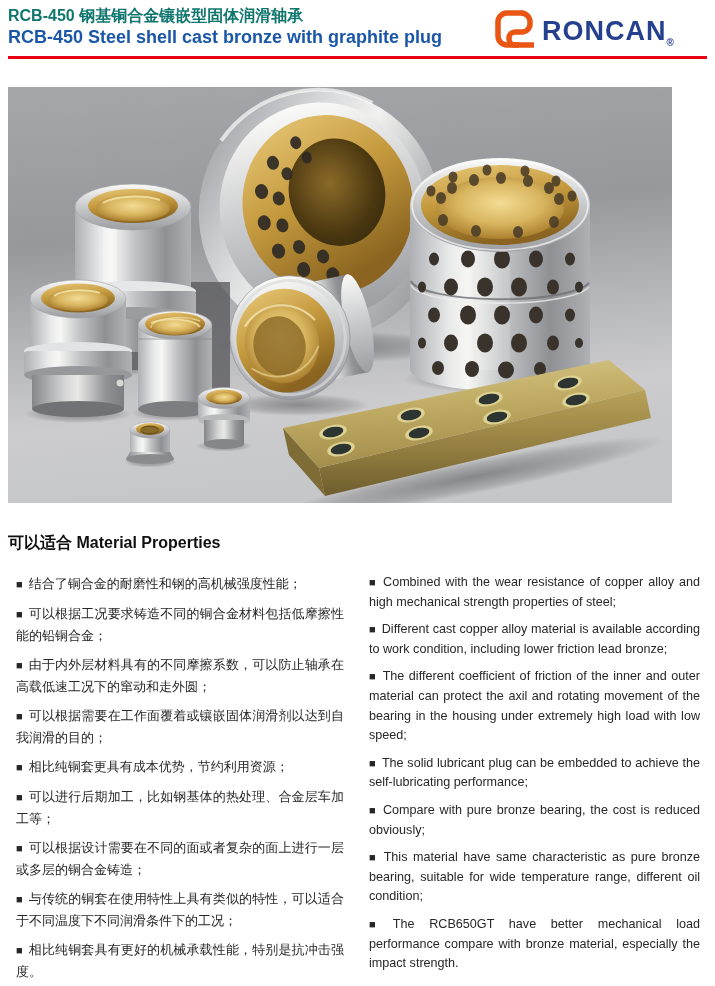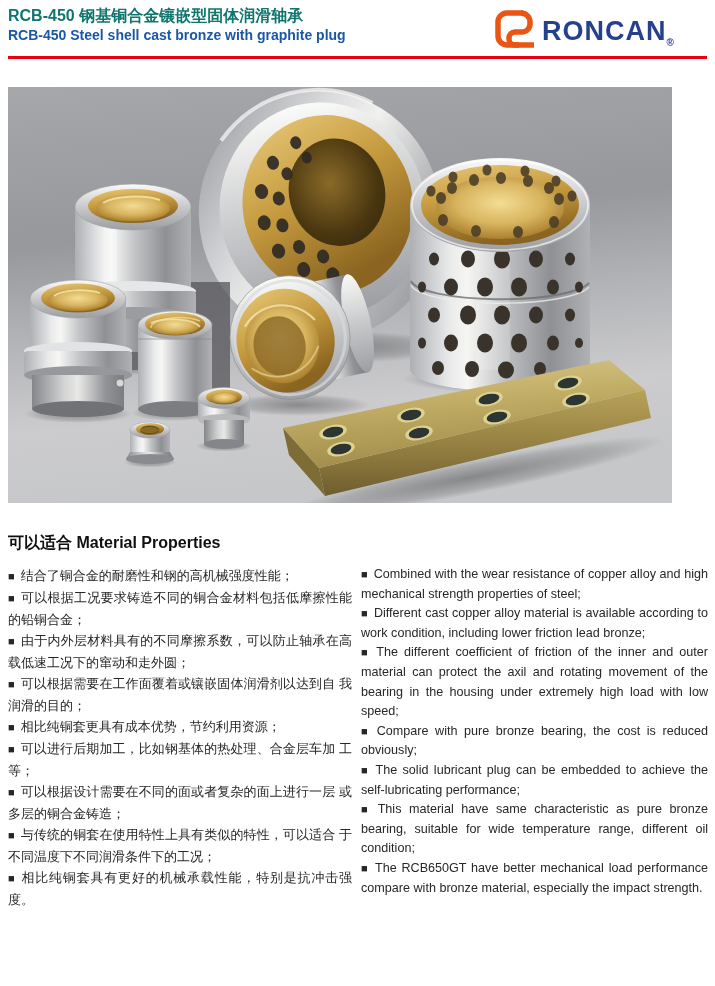--- a/index.html
+++ b/index.html
@@ -1,32 +1,32 @@
 <!DOCTYPE html>
 <html><head>
 <meta charset="utf-8">
 <style>
   html,body{margin:0;padding:0;}
   body{
     width:715px;height:986px;position:relative;background:#ffffff;overflow:hidden;
     font-family:"Liberation Sans","DejaVu Sans",sans-serif;
   }
   .hdr-zh{position:absolute;left:8px;top:6px;font-size:16px;font-weight:700;color:#0f766e;white-space:nowrap;}
-  .hdr-en{position:absolute;left:8px;top:27px;font-size:14px;font-weight:700;color:#1a57a8;white-space:nowrap;}
+  .hdr-en{position:absolute;left:8px;top:27px;font-size:18px;font-weight:700;color:#1a57a8;white-space:nowrap;}
   .logo{position:absolute;left:494px;top:9px;display:flex;align-items:flex-end;}
   .logo-icon{width:44px;height:42px;display:block;}
   .brand{font-size:27px;font-weight:700;color:#24408e;letter-spacing:1px;line-height:40px;margin-left:4px;}
   .reg{font-size:10px;font-weight:700;color:#24408e;vertical-align:top;line-height:16px;}
   .rule{position:absolute;left:8px;top:56px;width:699px;height:3px;background:#e60012;}
   .photo{position:absolute;left:8px;top:87px;width:664px;height:416px;display:block;}
   .sec-heading{position:absolute;left:8px;top:533px;font-size:16px;font-weight:700;color:#101010;white-space:nowrap;}
   .col{position:absolute;top:565px;color:#272727;text-align:justify;}
   .col-zh{left:8px;width:344px;font-size:13px;line-height:21px;}
   .col-en{left:361px;width:347px;font-size:12.6px;line-height:19.6px;}
-  .col p{margin:0;}
+  .col p{margin:8px;}
   .sq{font-size:11px;margin-right:6px;}
 </style>
 </head>
 <body>
 
 <div class="hdr-zh">RCB-450 钢基铜合金镶嵌型固体润滑轴承</div>
 <div class="hdr-en">RCB-450 Steel shell cast bronze with graphite plug</div>
 
 <div class="logo">
   <svg class="logo-icon" viewBox="0 0 44 42">
@@ -331,17 +331,17 @@
   <p><span class="sq">■</span><span>可以进行后期加工，比如钢基体的热处理、合金层车加 工等；</span></p>
   <p><span class="sq">■</span><span>可以根据设计需要在不同的面或者复杂的面上进行一层 或多层的铜合金铸造；</span></p>
   <p><span class="sq">■</span><span>与传统的铜套在使用特性上具有类似的特性，可以适合 于不同温度下不同润滑条件下的工况；</span></p>
   <p><span class="sq">■</span><span>相比纯铜套具有更好的机械承载性能，特别是抗冲击强度。</span></p>
 </div>
 
 <div class="col col-en">
   <p><span class="sq">■</span><span>Combined with the wear resistance of copper alloy and high mechanical strength properties of steel;</span></p>
   <p><span class="sq">■</span><span>Different cast copper alloy material is available according to work condition, including lower friction lead bronze;</span></p>
   <p><span class="sq">■</span><span>The different coefficient of friction of the inner and outer material can protect the axil and rotating movement of the bearing in the housing under extremely high load with low speed;</span></p>
+  <p><span class="sq">■</span><span>The solid lubricant plug can be embedded to achieve the self-lubricating performance;</span></p>
   <p><span class="sq">■</span><span>Compare with pure bronze bearing, the cost is reduced obviously;</span></p>
-  <p><span class="sq">■</span><span>The solid lubricant plug can be embedded to achieve the self-lubricating performance;</span></p>
   <p><span class="sq">■</span><span>This material have same characteristic as pure bronze bearing, suitable for wide temperature range, different oil condition;</span></p>
   <p><span class="sq">■</span><span>The RCB650GT have better mechanical load performance compare with bronze material, especially the impact strength.</span></p>
 </div>
 
 </body></html>

